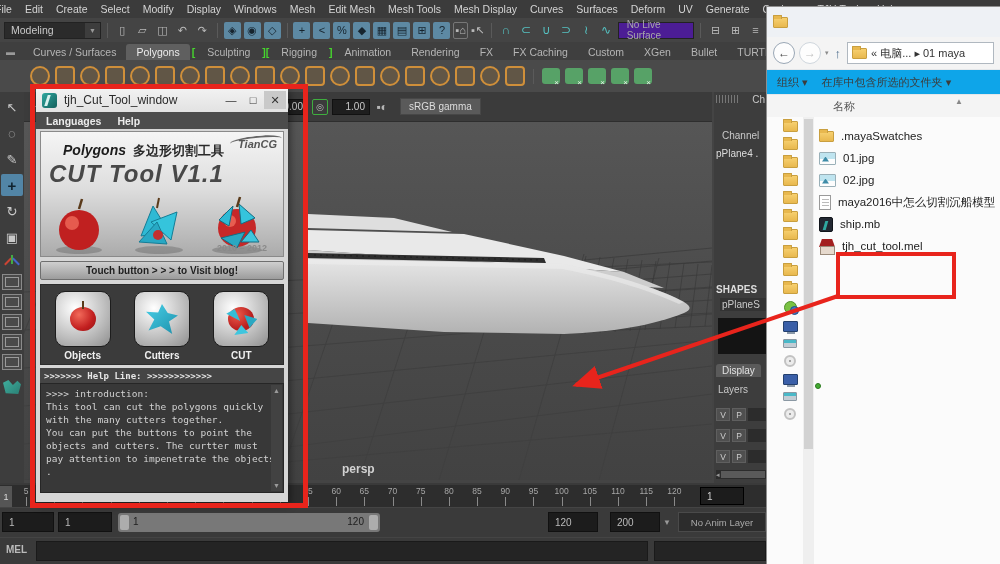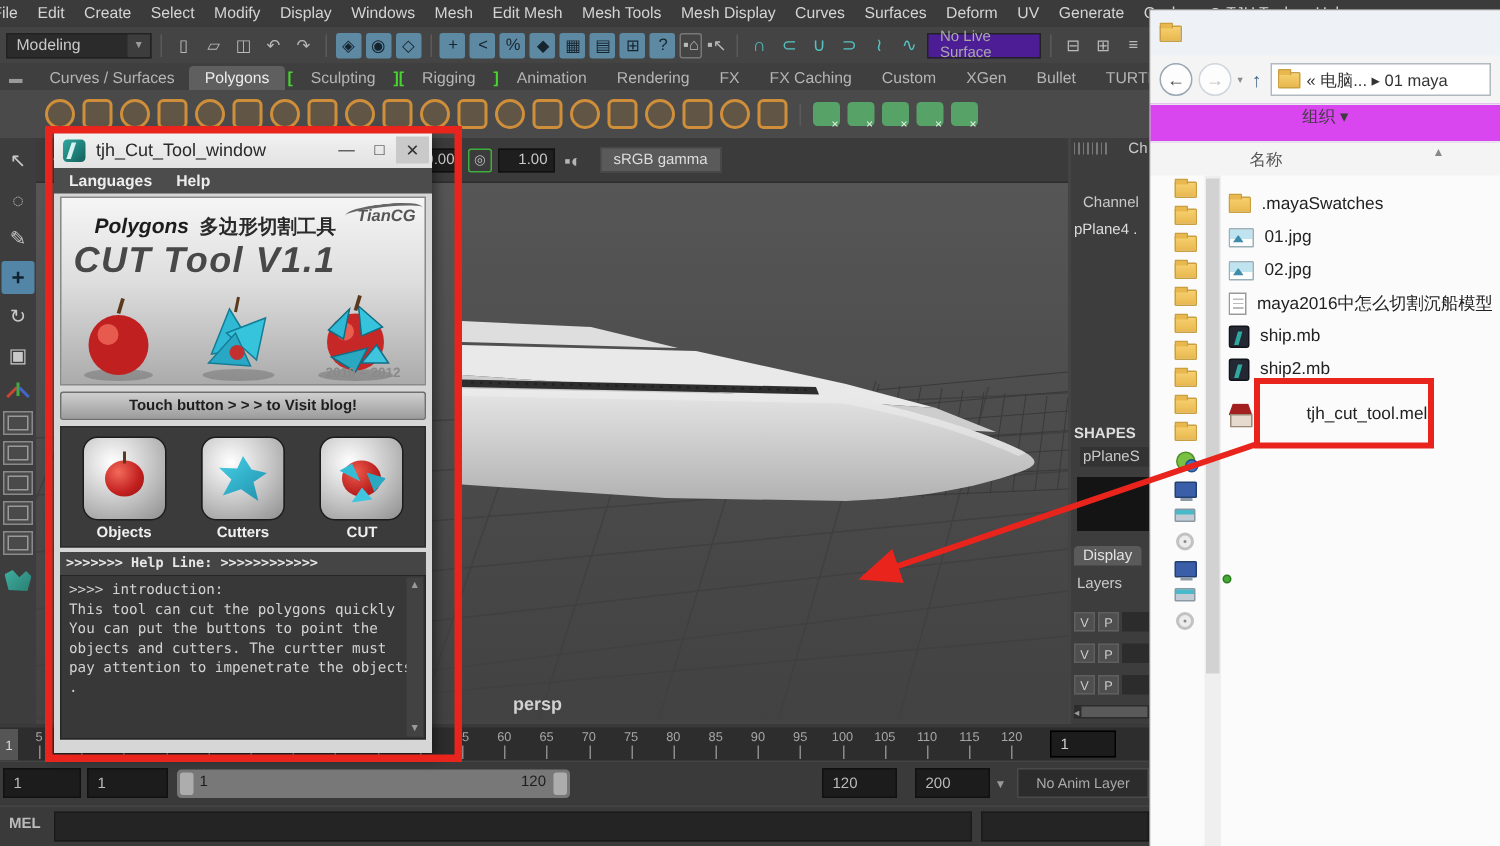--- a/index.html
+++ b/index.html
@@ -223,22 +223,22 @@
   .ex-titlebar { height:30px; background:#eef1f5; display:flex; align-items:center; padding:0 6px; }
   .ex-title { flex:1; text-align:right; font-size:11.5px; color:#444; white-space:nowrap; overflow:hidden; }
   .ex-nav { height:32px; display:flex; align-items:center; gap:4px; padding:0 6px; background:#f4f4f4; }
   .nav-circle { width:22px; height:22px; border-radius:50%; border:1px solid #9aa7b5; display:flex;
                 align-items:center; justify-content:center; font-size:12px; color:#4a4a4a; background:#fdfdfd; }
   .nav-circle.disabled { color:#c0c0c0; border-color:#cfd6dd; }
   .nav-dd { font-size:7px; color:#8a8a8a; }
   .nav-up { font-size:13px; color:#4a6a8a; margin:0 2px; }
   .addrbar { flex:1; height:22px; border:1px solid #b0b8c0; background:#fff; display:flex;
              align-items:center; gap:4px; padding:0 4px; overflow:hidden; white-space:nowrap; }
-  .ex-toolbar { height:26px; display:flex; align-items:center; gap:14px; padding:0 10px;
-                background:#d946ef; border-top:1px solid #e4e7ea; border-bottom:1px solid #e4e7ea;flex-direction:column; }
+  .ex-toolbar { height:26px; display:flex; align-items:center; gap:14px; padding:12px 10px;
+                background:#0ea5e9; border-top:1px solid #e4e7ea; border-bottom:1px solid #e4e7ea; }
   .ex-toolbar span { color:#3c3c3c; font-size:11px; white-space:nowrap; }
   .ex-colhdr { position:relative; height:22px; display:flex; align-items:center; padding-left:66px;
                color:#555; background:#f4f4f4; }
   .ex-colhdr .sort { position:absolute; left:188px; top:2px; font-size:8px; color:#888; }
   .ex-body { position:relative; height:448px; background:#fbfbfb; }
   .ex-tree { position:absolute; left:10px; top:4px; width:26px; display:flex; flex-direction:column;
              align-items:center; gap:7px; }
   .titem { flex:0 0 auto; }
   .i-folder { width:15px; height:11px; background:linear-gradient(#f7d070,#e8b84e); border:1px solid #c99f3f;
               border-radius:1px; position:relative; }
@@ -857,20 +857,21 @@
           <span class="lbl">CUT</span>
         </span>
       </div>
       <div class="cw-helphdr">&gt;&gt;&gt;&gt;&gt;&gt;&gt; Help Line: &gt;&gt;&gt;&gt;&gt;&gt;&gt;&gt;&gt;&gt;&gt;&gt;</div>
       <div class="cw-helpbox">
 
           <div class="hl">&gt;&gt;&gt;&gt; introduction:</div>
 
           <div class="hl">This tool can cut the polygons quickly</div>
 
+          <div class="hl">with the many cutters together.</div>
 
           <div class="hl">You can put the buttons to point the</div>
 
           <div class="hl">objects and cutters. The curtter must</div>
 
           <div class="hl">pay attention to impenetrate the objects</div>
 
           <div class="hl">.</div>
 
         <span class="cw-vscroll">
@@ -965,24 +966,20 @@
           <div class="frow">
             <span class="ficon i-document"></span>
             <span class="fname">maya2016中怎么切割沉船模型</span>
           </div>
 
           <div class="frow">
             <span class="ficon i-maya-binary"></span>
             <span class="fname">ship.mb</span>
           </div>
 
-          <div class="frow">
-            <span class="ficon i-maya-binary"></span>
-            <span class="fname">ship2.mb</span>
-          </div>
 
           <div class="frow">
             <span class="ficon i-mel-script"></span>
             <span class="fname">tjh_cut_tool.mel</span>
           </div>
 
       </div>
       <span class="mel-badge" style="top:256px;"></span>
     </div>
   </div>

